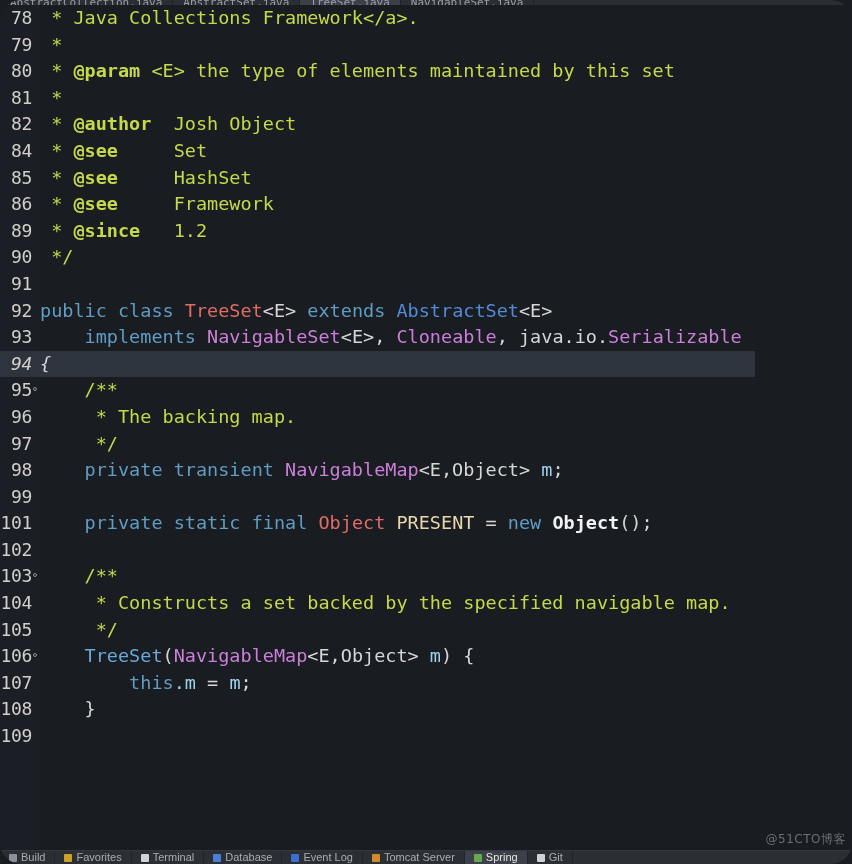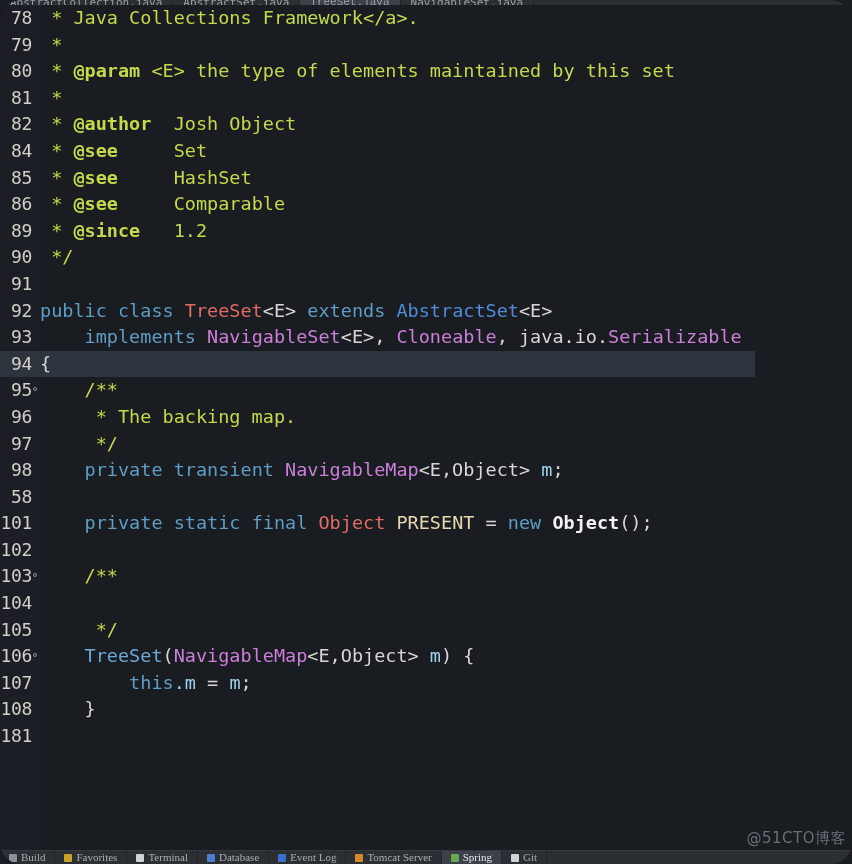--- a/index.html
+++ b/index.html
@@ -32,21 +32,21 @@
     height: 5px;
     padding: 0 10px;
     font-size: 11px;
     line-height: 5px;
     color: #9aa0a6;
     white-space: nowrap;
     overflow: hidden;
     background: #2b2e33;
     border-right: 1px solid #1f2226;
   }
-  .tabstrip .tab.active { background: #3c4048; font-family: Liberation Mono, monospace; }
+  .tabstrip .tab.active { background: #3c4048; }
 
   
   .editor {
     position: absolute;
     top: 5px; left: 0;
     width: 755px;
     height: 846px;
     background: #191c21;
     overflow: hidden;
   }
@@ -61,21 +61,21 @@
     top: 0; left: 0;
     width: 852px;
   }
   .row {
     position: relative;
     height: 26.6px;
     white-space: pre;
     font-size: 18.5px;
     line-height: 26.6px;
   }
-  .row.current { background: #2e343d; }
+  .row.current { background: #2e343d; font-style: italic; }
   .lineno {
     position: absolute;
     left: 0; top: 0;
     width: 32px;
     text-align: right;
     color: #d2cfc8;
     font-size: 18px;
     line-height: 26.6px;
     letter-spacing: -0.3px;
   }
@@ -106,21 +106,21 @@
   .t-var   { color: #9fd2ef; }
   .t-ctor  { color: #6aa9d8; }
   .t-strong{ color: #f2f2f2; font-weight: bold; }
 
   
   .watermark {
     position: absolute;
     right: 6px;
     bottom: 16px;
     font-family: "DejaVu Sans", "Liberation Sans", sans-serif;
-    font-size: 15px;
+    font-size: 12px;
     color: #6a6f76;
     letter-spacing: 0.5px;
     pointer-events: none;
   }
 
   
   .toolbar {
     position: absolute;
     left: 0; bottom: 0;
     width: 852px;
@@ -130,21 +130,21 @@
     display: flex;
     align-items: center;
     overflow: hidden;
   }
   .toolbar .tw {
     display: flex;
     align-items: center;
     gap: 4px;
     padding: 0 9px;
     height: 16px;
-    font-family: Liberation Serif, serif;
+    font-family: Liberation Sans, sans-serif;
     font-size: 11px;
     line-height: 13px;
     color: #a9adb3;
     white-space: nowrap;
     border-right: 1px solid #212429;
   }
   .toolbar .tw.sel { background: #3c4048; color: #e6e6e6; }
   .twico {
     width: 8px; height: 8px;
     border-radius: 1px;
@@ -167,41 +167,41 @@
   <div class="editor">
     <div class="gutterbg"></div>
     <div class="rows" id="rows">
         <div class="row"><span class="lineno">78</span><span class="code"><span class="t-cmt"> * Java Collections Framework&lt;/a&gt;.</span></span></div>
         <div class="row"><span class="lineno">79</span><span class="code"><span class="t-cmt"> *</span></span></div>
         <div class="row"><span class="lineno">80</span><span class="code"><span class="t-cmt"> * </span><span class="t-cmtb">@param</span><span class="t-cmt"> &lt;E&gt; the type of elements maintained by this set</span></span></div>
         <div class="row"><span class="lineno">81</span><span class="code"><span class="t-cmt"> *</span></span></div>
         <div class="row"><span class="lineno">82</span><span class="code"><span class="t-cmt"> * </span><span class="t-cmtb">@author</span><span class="t-cmt">  Josh Object</span></span></div>
         <div class="row"><span class="lineno">84</span><span class="code"><span class="t-cmt"> * </span><span class="t-cmtb">@see</span><span class="t-cmt">     Set</span></span></div>
         <div class="row"><span class="lineno">85</span><span class="code"><span class="t-cmt"> * </span><span class="t-cmtb">@see</span><span class="t-cmt">     HashSet</span></span></div>
-        <div class="row"><span class="lineno">86</span><span class="code"><span class="t-cmt"> * </span><span class="t-cmtb">@see</span><span class="t-cmt">     Comparable</span></span></div>
+        <div class="row"><span class="lineno">86</span><span class="code"><span class="t-cmt"> * </span><span class="t-cmtb">@see</span><span class="t-cmt">     Framework</span></span></div>
         <div class="row"><span class="lineno">89</span><span class="code"><span class="t-cmt"> * </span><span class="t-cmtb">@since</span><span class="t-cmt">   1.2</span></span></div>
         <div class="row"><span class="lineno">90</span><span class="code"><span class="t-cmt"> */</span></span></div>
         <div class="row"><span class="lineno">91</span><span class="code"></span></div>
         <div class="row"><span class="lineno">92</span><span class="code"><span class="t-kw">public class </span><span class="t-cls">TreeSet</span><span class="t-plain">&lt;E&gt; </span><span class="t-kw">extends </span><span class="t-type2">AbstractSet</span><span class="t-plain">&lt;E&gt;</span></span></div>
         <div class="row"><span class="lineno">93</span><span class="code"><span class="t-plain">    </span><span class="t-kw">implements </span><span class="t-iface">NavigableSet</span><span class="t-plain">&lt;E&gt;, </span><span class="t-iface">Cloneable</span><span class="t-plain">, java.io.</span><span class="t-iface">Serializable</span></span></div>
         <div class="row current"><span class="lineno">94</span><span class="code"><span class="t-plain">{</span></span></div>
         <div class="row"><span class="lineno">95</span><span class="fold"></span><span class="code"><span class="t-cmt">    /**</span></span></div>
         <div class="row"><span class="lineno">96</span><span class="code"><span class="t-cmt">     * The backing map.</span></span></div>
         <div class="row"><span class="lineno">97</span><span class="code"><span class="t-cmt">     */</span></span></div>
         <div class="row"><span class="lineno">98</span><span class="code"><span class="t-plain">    </span><span class="t-kw">private transient </span><span class="t-iface">NavigableMap</span><span class="t-plain">&lt;E,Object&gt; </span><span class="t-var">m</span><span class="t-plain">;</span></span></div>
-        <div class="row"><span class="lineno">58</span><span class="code"></span></div>
+        <div class="row"><span class="lineno">99</span><span class="code"></span></div>
         <div class="row"><span class="lineno">101</span><span class="code"><span class="t-plain">    </span><span class="t-kw">private static final </span><span class="t-cls">Object</span><span class="t-plain"> </span><span class="t-field">PRESENT</span><span class="t-plain"> = </span><span class="t-kw">new </span><span class="t-strong">Object</span><span class="t-plain">();</span></span></div>
         <div class="row"><span class="lineno">102</span><span class="code"></span></div>
         <div class="row"><span class="lineno">103</span><span class="fold"></span><span class="code"><span class="t-cmt">    /**</span></span></div>
-        <div class="row"><span class="lineno">104</span></div>
+        <div class="row"><span class="lineno">104</span><span class="code"><span class="t-cmt">     * Constructs a set backed by the specified navigable map.</span></span></div>
         <div class="row"><span class="lineno">105</span><span class="code"><span class="t-cmt">     */</span></span></div>
         <div class="row"><span class="lineno">106</span><span class="fold"></span><span class="code"><span class="t-plain">    </span><span class="t-ctor">TreeSet</span><span class="t-plain">(</span><span class="t-iface">NavigableMap</span><span class="t-plain">&lt;E,Object&gt; </span><span class="t-var">m</span><span class="t-plain">) {</span></span></div>
         <div class="row"><span class="lineno">107</span><span class="code"><span class="t-plain">        </span><span class="t-kw">this</span><span class="t-var">.m</span><span class="t-plain"> = </span><span class="t-var">m</span><span class="t-plain">;</span></span></div>
         <div class="row"><span class="lineno">108</span><span class="code"><span class="t-plain">    }</span></span></div>
-        <div class="row"><span class="lineno">181</span><span class="code"></span></div>
+        <div class="row"><span class="lineno">109</span><span class="code"></span></div>
       </div>
   </div>
 
   <div class="watermark">@51CTO博客</div>
 
   <div class="toolbar" id="toolbar">
       <div class="tw">
         <span class="twico" style="background: rgb(138, 143, 152);"></span>
         <span>Build</span>
       </div>

